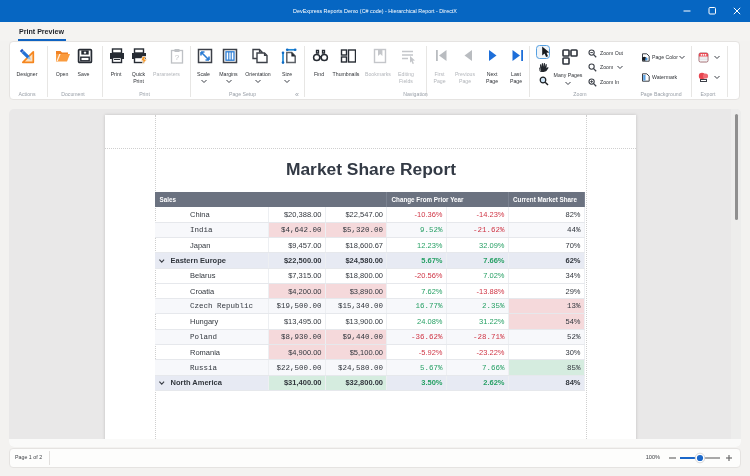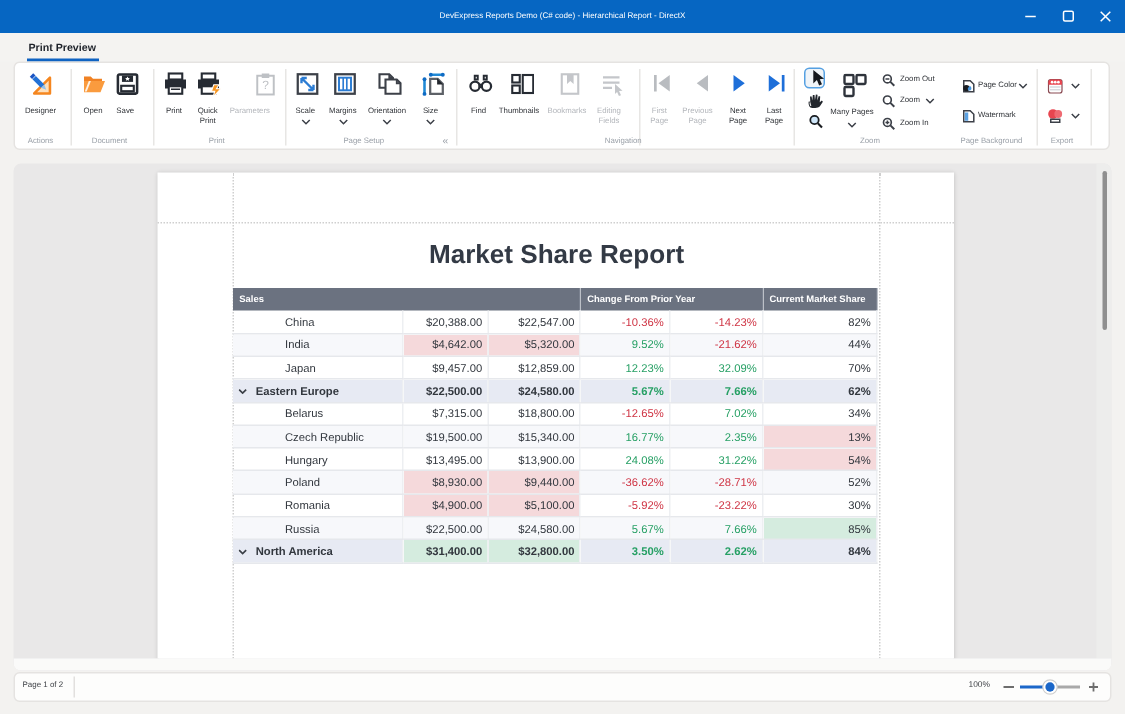--- a/index.html
+++ b/index.html
@@ -26,21 +26,21 @@
 .mline-v1 { position:absolute; left:50px; top:0; width:1px; height:400px; border-left:1px dotted #cfcfcf; }
 .mline-v2 { position:absolute; left:481px; top:0; width:1px; height:400px; border-left:1px dotted #cfcfcf; }
 .mline-h { position:absolute; left:0; top:33px; width:531px; height:1px; border-top:1px dotted #cfcfcf; }
 .rtitle { position:absolute; left:50px; top:44px; width:432px; text-align:center; font-size:17.4px; font-weight:bold; color:#333a45; }
 table.rep { position:absolute; left:50px; top:77px; width:429px; border-collapse:collapse; table-layout:fixed; font-size:7.5px; color:#32373e; }
 table.rep td { padding:0 3px 0 0; height:15.3px; border-bottom:1px solid #e6e8ec; border-right:1px solid #edeff2; white-space:nowrap; overflow:hidden; }
 table.rep td.n { text-align:right; }
 table.rep tr.h1 td { background:#6b7280; color:#ffffff; font-weight:bold; font-size:6.3px; padding-left:4.5px; text-align:left; height:15.4px; border-right:1px solid #7b8290; border-bottom:none; }
 table.rep tr.h2 td { background:#f1f1f4; color:#8d94a2; font-size:7.3px; padding-left:4.5px; text-align:left; height:17.5px; border-right:1px solid #dddfe4; border-bottom:1px solid #d9dbe0; }
 tr.grp td { background:#e7eaf3; font-weight:bold; }
-tr.alt td { background:#f7f8fb; }
+tr.alt td { background:#f7f8fb;font-family:Liberation Mono, monospace; }
 td.pink { background:#f5d9db !important; }
 td.green { background:#d5ecdf !important; }
 .red { color:#cf3545; }
 .grn { color:#27a065; }
 td.rg { padding-left:35px !important; }
 .chev { display:inline-block; width:5.5px; height:4px; margin:0 6px 0 4px; }
 .statusbar { position:absolute; left:9px; top:448px; width:732px; height:19.5px; background:#fdfdfc; border:1px solid #e5e3e1; border-radius:4px; }
 </style>
 </head>
 <body>
@@ -323,42 +323,50 @@
               <td class="rg">India</td>
               <td class="n pink">$4,642.00</td>
               <td class="n pink">$5,320.00</td>
               <td class="n grn">9.52%</td>
               <td class="n red">-21.62%</td>
               <td class="n">44%</td>
             </tr>
         <tr>
               <td class="rg">Japan</td>
               <td class="n">$9,457.00</td>
-              <td class="n">$12,859.00</td>
+              <td class="n">$18,600.67</td>
               <td class="n grn">12.23%</td>
               <td class="n grn">32.09%</td>
               <td class="n">70%</td>
             </tr>
         <tr class="grp">
               <td><svg class="chev" viewBox="0 0 5.5 4">
                   <path d="M0.4 0.7 L2.75 3.1 L5.1 0.7" stroke="#3a3f46" stroke-width="1.1" fill="none"></path>
                 </svg>Eastern Europe</td>
               <td class="n">$22,500.00</td>
               <td class="n">$24,580.00</td>
               <td class="n grn">5.67%</td>
               <td class="n grn">7.66%</td>
               <td class="n">62%</td>
             </tr>
         <tr>
               <td class="rg">Belarus</td>
               <td class="n">$7,315.00</td>
               <td class="n">$18,800.00</td>
-              <td class="n red">-12.65%</td>
+              <td class="n red">-20.56%</td>
               <td class="n grn">7.02%</td>
               <td class="n">34%</td>
+            </tr>
+        <tr>
+              <td class="rg">Croatia</td>
+              <td class="n pink">$4,200.00</td>
+              <td class="n pink">$3,890.00</td>
+              <td class="n grn">7.62%</td>
+              <td class="n red">-13.88%</td>
+              <td class="n">29%</td>
             </tr>
         <tr class="alt">
               <td class="rg">Czech Republic</td>
               <td class="n">$19,500.00</td>
               <td class="n">$15,340.00</td>
               <td class="n grn">16.77%</td>
               <td class="n grn">2.35%</td>
               <td class="n pink">13%</td>
             </tr>
         <tr>

